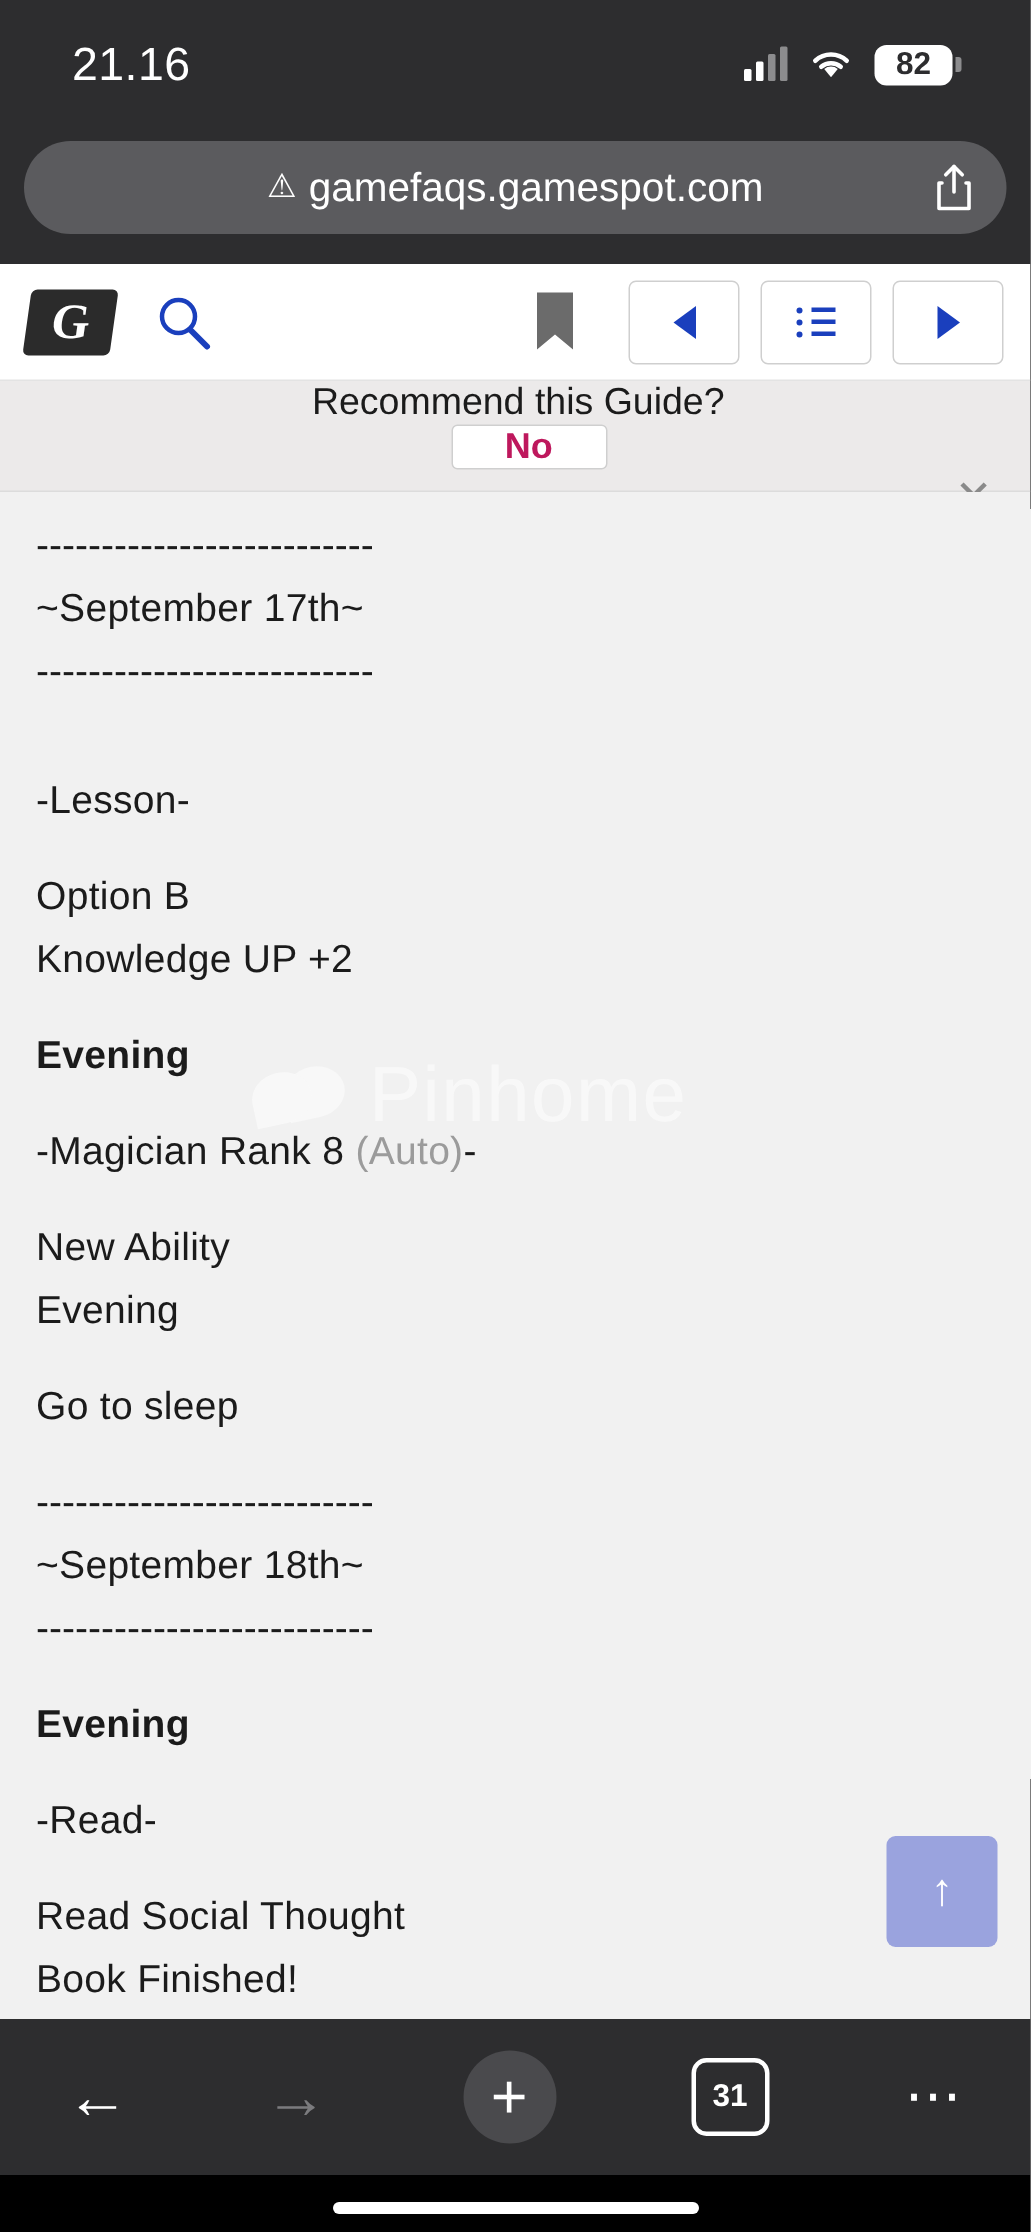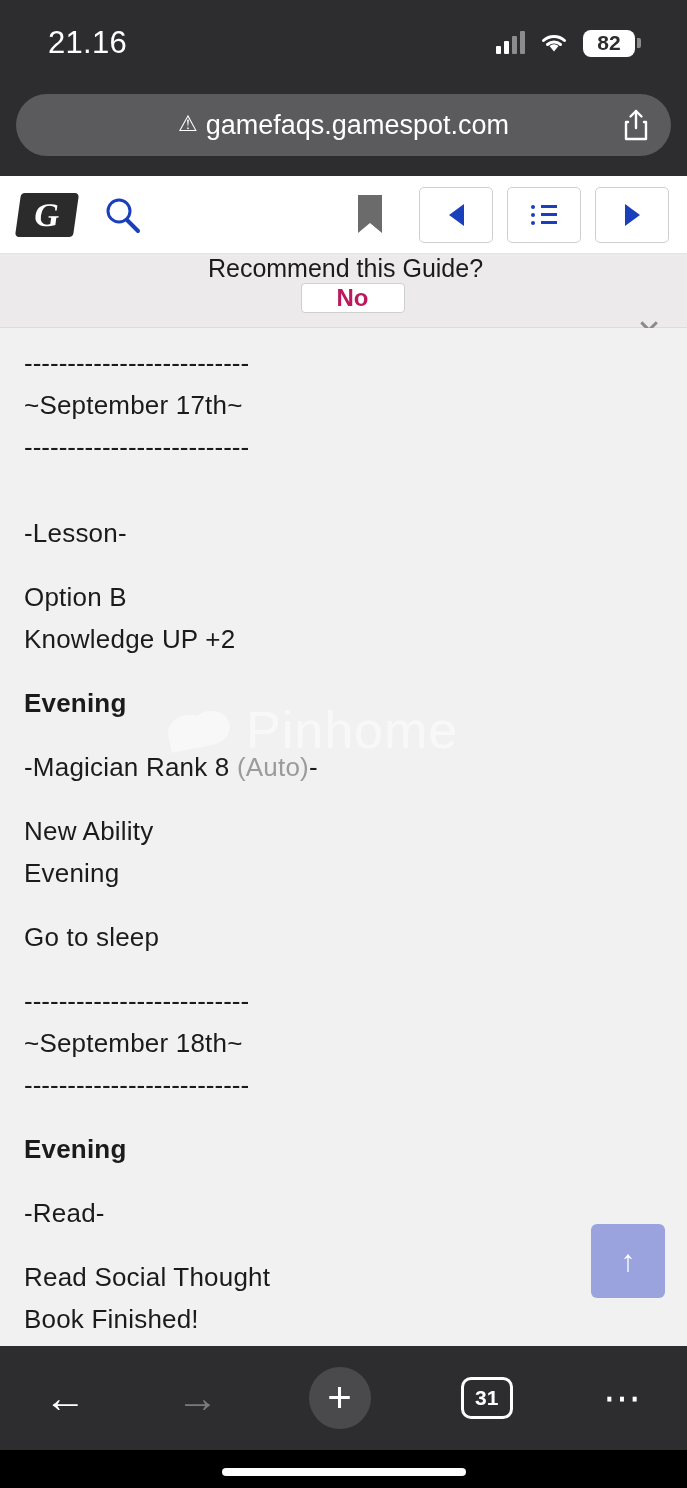--- a/index.html
+++ b/index.html
@@ -270,21 +270,21 @@
   .bb-arrow { font-size: 42px; line-height: 1; }
   .bb-arrow.fwd { color: #7b7b7e; }
   .bb-plus {
     width: 62px; height: 62px;
     border-radius: 50%;
     background: #4a4a4d;
     display: flex; align-items: center; justify-content: center;
     font-size: 42px; line-height: 1; font-weight: 300;
   }
   .bb-tabs {
-    width: 52px; height: 42px;
+    width: 52px; height: 52px;
     border: 3px solid #fff;
     border-radius: 10px;
     display: flex; align-items: center; justify-content: center;
     font-size: 21px; font-weight: bold;
   }
   .bb-more { font-size: 38px; letter-spacing: 2px; line-height: 1; }
 
   
   .homebar {
     height: 44px;

